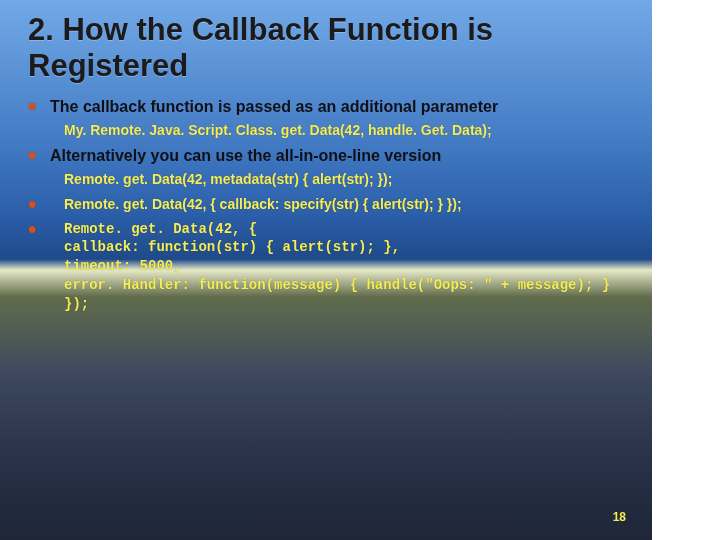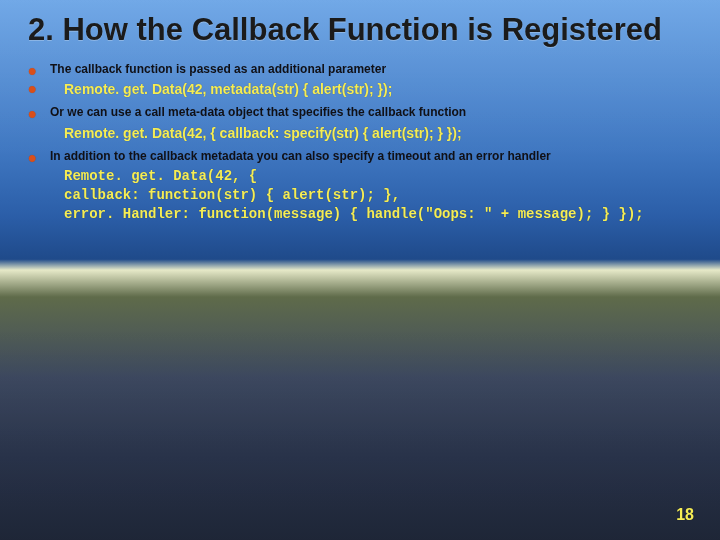--- a/index.html
+++ b/index.html
@@ -4,21 +4,21 @@
 <style>
   html, body {
     margin: 0;
     padding: 0;
     width: 720px;
     height: 540px;
     overflow: hidden;
     font-family: Verdana, Arial, sans-serif;
   }
   .slide {
-    width: 720px;
+    width: 652px;
     height: 540px;
     position: relative;
     background:
       linear-gradient(to bottom,
         rgba(255,255,255,0.05) 0%,
         rgba(255,255,255,0.0) 30%,
         rgba(0,0,0,0.0) 60%,
         rgba(0,0,0,0.15) 100%),
       linear-gradient(to bottom,
         #6aa4e6 0%,
@@ -56,65 +56,66 @@
     left: -22px;
     top: -3px;
     color: #d94f1a;
     font-size: 24px;
     font-weight: bold;
     line-height: 1;
     text-shadow: 0 0 1px rgba(0,0,0,0.25);
   }
   .bullet-text {
     color: #101016;
-    font-size: 12px;
+    font-size: 16px;
     font-weight: bold;
     line-height: 1.3;
   }
   .code {
     display: block;
     color: #f5ed55;
     font-size: 14px;
     font-weight: bold;
     line-height: 1.35;
     margin: 3px 0 6px 14px;
     text-shadow: 0 0 1px rgba(0,0,0,0.4);
   }
   .code .line { display: block; font-family: Liberation Mono, monospace; }
   .pagenum {
     position: absolute;
     right: 26px;
     bottom: 16px;
     color: #f5ed55;
-    font-size: 16px;
+    font-size: 12px;
     font-weight: bold;
     text-shadow: 0 0 1px rgba(0,0,0,0.4);
   }
 </style>
 </head>
 <body>
 
 <div class="slide">
   <h1 class="title">2. How the Callback Function is Registered</h1>
 
   <ul class="content">
     <li>
       <div class="bullet-text">The callback function is passed as an additional parameter</div>
+      <div class="code">My. Remote. Java. Script. Class. get. Data(42, handle. Get. Data);</div>
     </li>
     <li>
+      <div class="bullet-text">Alternatively you can use the all-in-one-line version</div>
       <div class="code">Remote. get. Data(42, metadata(str) { alert(str); });</div>
     </li>
     <li>
-      <div class="bullet-text">Or we can use a call meta-data object that specifies the callback function</div>
       <div class="code">Remote. get. Data(42, { callback: specify(str) { alert(str); } });</div>
     </li>
     <li>
-      <div class="bullet-text">In addition to the callback metadata you can also specify a timeout and an error handler</div>
       <div class="code">
           <span class="line">Remote. get. Data(42, {</span>
           <span class="line">callback: function(str) { alert(str); },</span>
+          <span class="line">timeout: 5000,</span>
           <span class="line">error. Handler: function(message) { handle("Oops: " + message); } });</span>
         </div>
     </li>
   </ul>
 
   <div class="pagenum">18</div>
 </div>
 
 </body></html>

